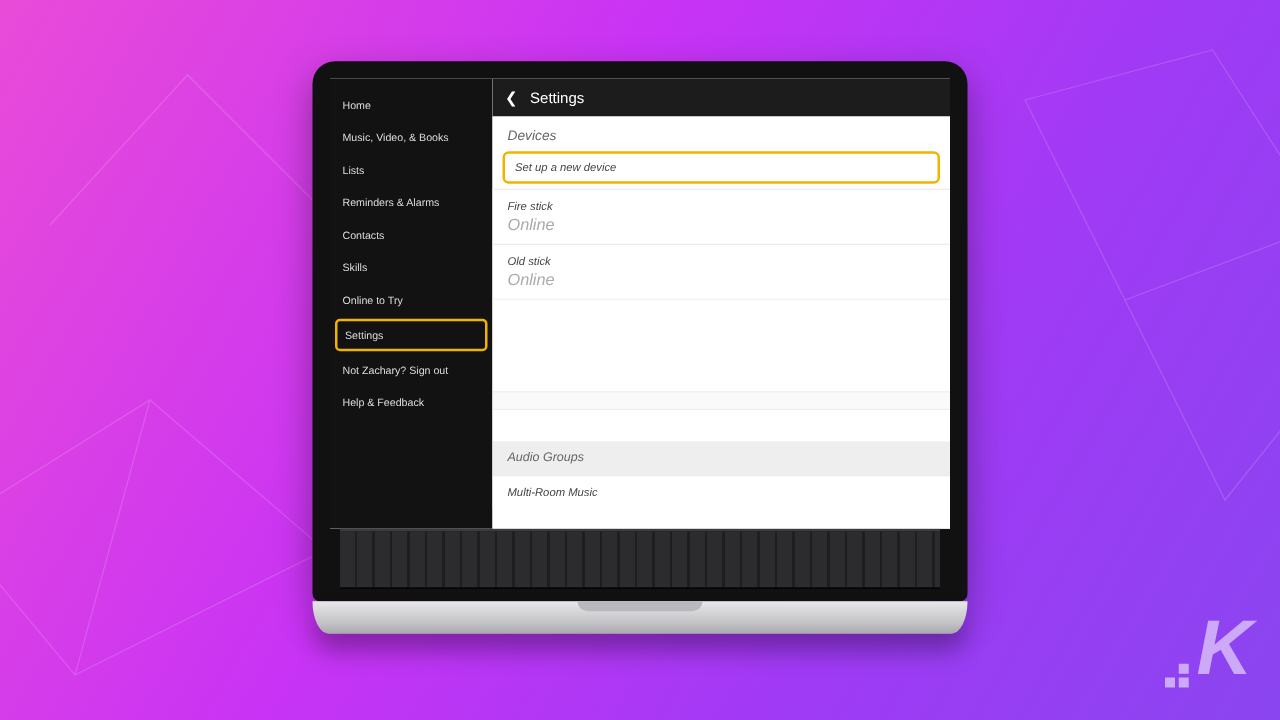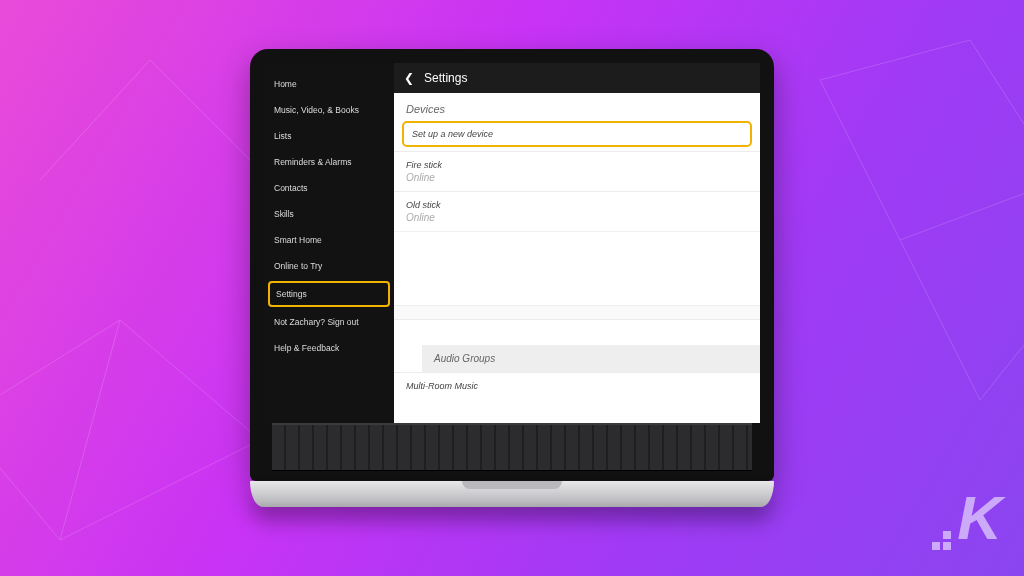--- a/index.html
+++ b/index.html
@@ -146,32 +146,31 @@
       background: #fff;
     }
     .row.highlight {
       border: 2px solid #f2b300;
       border-radius: 5px;
       margin: 0 8px 4px 8px;
       padding: 6px 8px;
     }
     .row .sub {
       color: #aaa;
-      font-size: 10px;
+      font-size: 13px;
       margin-top: 2px;
     }
     .row.faint { color: #ccc; }
     .big-gap { height: 74px; background: #fff; border-top: 1px solid #f2f2f2; }
     .spacer { height: 14px; background: #fafafa; border-top: 1px solid #eee; }
     .section-bar {
       background: #eeeeee;
       color: #666;
       padding: 8px 12px;
       font-size: 10px;
-      margin-left: 28px;
     }
   </style>
 </head>
 <body>
 
 <div class="bg-lines">
   <svg viewBox="0 0 1024 576">
     <g stroke="#ffffff" stroke-width="1" fill="none">
       <path d="M-40 420 L120 320 L60 540 Z"></path>
       <path d="M120 320 L260 440 L60 540"></path>
@@ -186,21 +185,20 @@
   <div class="screen-frame">
     <div class="screen">
 
       <nav class="sidebar">
         <div class="sidebar-item">Home</div>
         <div class="sidebar-item">Music, Video, &amp; Books</div>
         <div class="sidebar-item">Lists</div>
         <div class="sidebar-item">Reminders &amp; Alarms</div>
         <div class="sidebar-item">Contacts</div>
         <div class="sidebar-item">Skills</div>
-        <div class="sidebar-item">Smart Home</div>
         <div class="sidebar-item">Online to Try</div>
         <div class="sidebar-item selected">Settings</div>
         <div class="sidebar-item">Not Zachary? Sign out</div>
         <div class="sidebar-item">Help &amp; Feedback</div>
       </nav>
 
       <main class="main">
         <div class="header">
           <span class="back">❮</span>
           <span>Settings</span>

